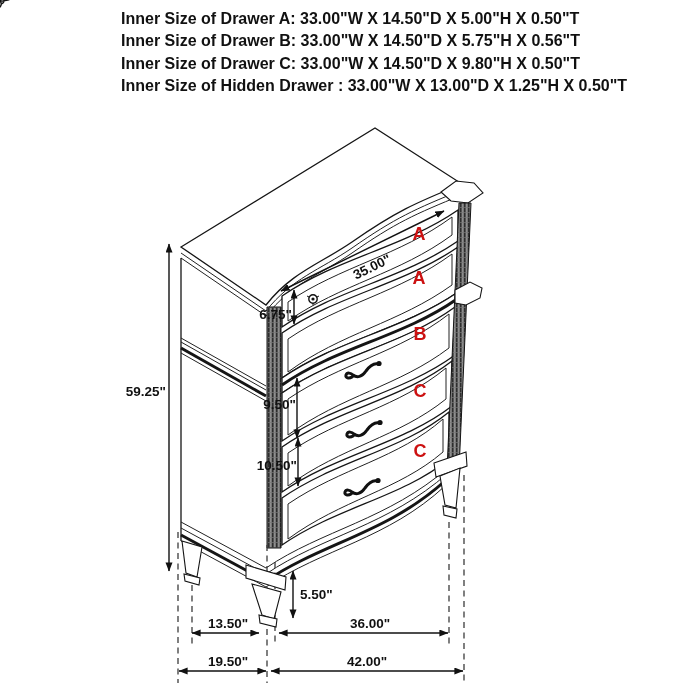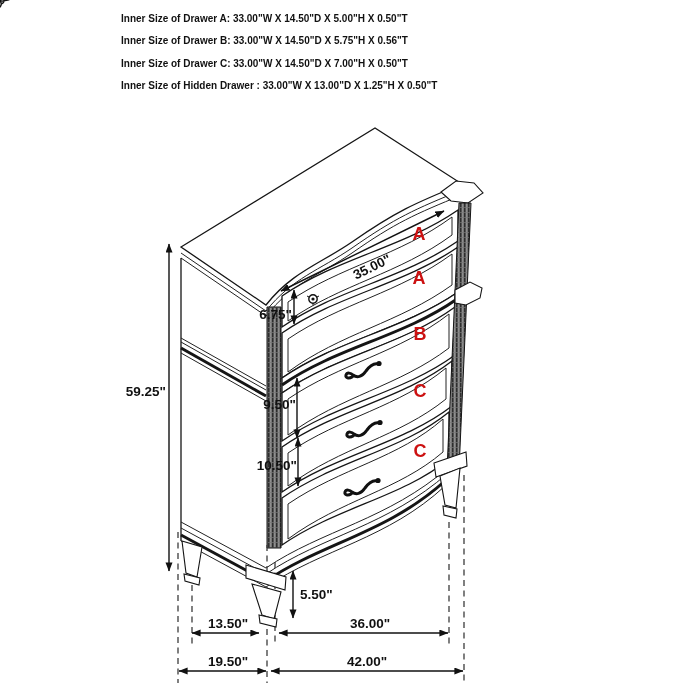--- a/index.html
+++ b/index.html
@@ -1,19 +1,19 @@
 <!DOCTYPE html>
 <html><head>
 <meta charset="utf-8">
 <style>
   html,body{margin:0;padding:0;background:#fff;}
   #page{position:relative;width:700px;height:700px;background:#fff;overflow:hidden;
         font-family:"Liberation Sans", sans-serif;}
   #title-block{position:absolute;left:121px;top:8px;width:480px;}
-  #title-block .tline{font-size:10px;font-weight:bold;color:#111;line-height:22.4px;
+  #title-block .tline{font-size:16px;font-weight:bold;color:#111;line-height:22.4px;
         white-space:nowrap;letter-spacing:0px;}
   svg{position:absolute;left:0;top:0;}
   .ln{stroke:#151515;stroke-width:1.3;fill:none;}
   .lnthin{stroke:#222;stroke-width:1;fill:none;}
   .lnthick{stroke:#151515;stroke-width:3;fill:none;}
   .face{fill:#ffffff;stroke:#151515;stroke-width:1.3;}
   .facethin{fill:#ffffff;stroke:#151515;stroke-width:1.1;}
   .dim{stroke:#111;stroke-width:1.4;fill:none;
        marker-start:url(#arrow-rev);marker-end:url(#arrow);}
   .dash{stroke:#3c3c3c;stroke-width:1.3;fill:none;stroke-dasharray:6 4.5;}
@@ -21,21 +21,21 @@
   .dlabel{font-family:"Liberation Sans", sans-serif;font-size:18px;font-weight:bold;fill:#cc1111;}
 </style>
 </head>
 <body>
 
 <div id="page">
 
   <div id="title-block">
     <div class="tline">Inner Size of Drawer A: 33.00"W X 14.50"D X 5.00"H X 0.50"T</div>
     <div class="tline">Inner Size of Drawer B: 33.00"W X 14.50"D X 5.75"H X 0.56"T</div>
-    <div class="tline">Inner Size of Drawer C: 33.00"W X 14.50"D X 7.00"H X 0.50"T</div>
+    <div class="tline">Inner Size of Drawer C: 33.00"W X 14.50"D X 9.80"H X 0.50"T</div>
     <div class="tline">Inner Size of Hidden Drawer : 33.00"W X 13.00"D X 1.25"H X 0.50"T</div>
   </div>
 
   <svg width="700" height="700" viewBox="0 0 700 700">
     <defs>
       <pattern id="reed" width="4" height="5" patternUnits="userSpaceOnUse">
         <rect width="4" height="5" fill="#a8a8a8"></rect>
         <rect width="1.7" height="5" fill="#2e2e2e"></rect>
         <rect x="2.7" width="0.9" height="5" fill="#555"></rect>
         <rect y="2.1" width="4" height="0.7" fill="#777"></rect>

